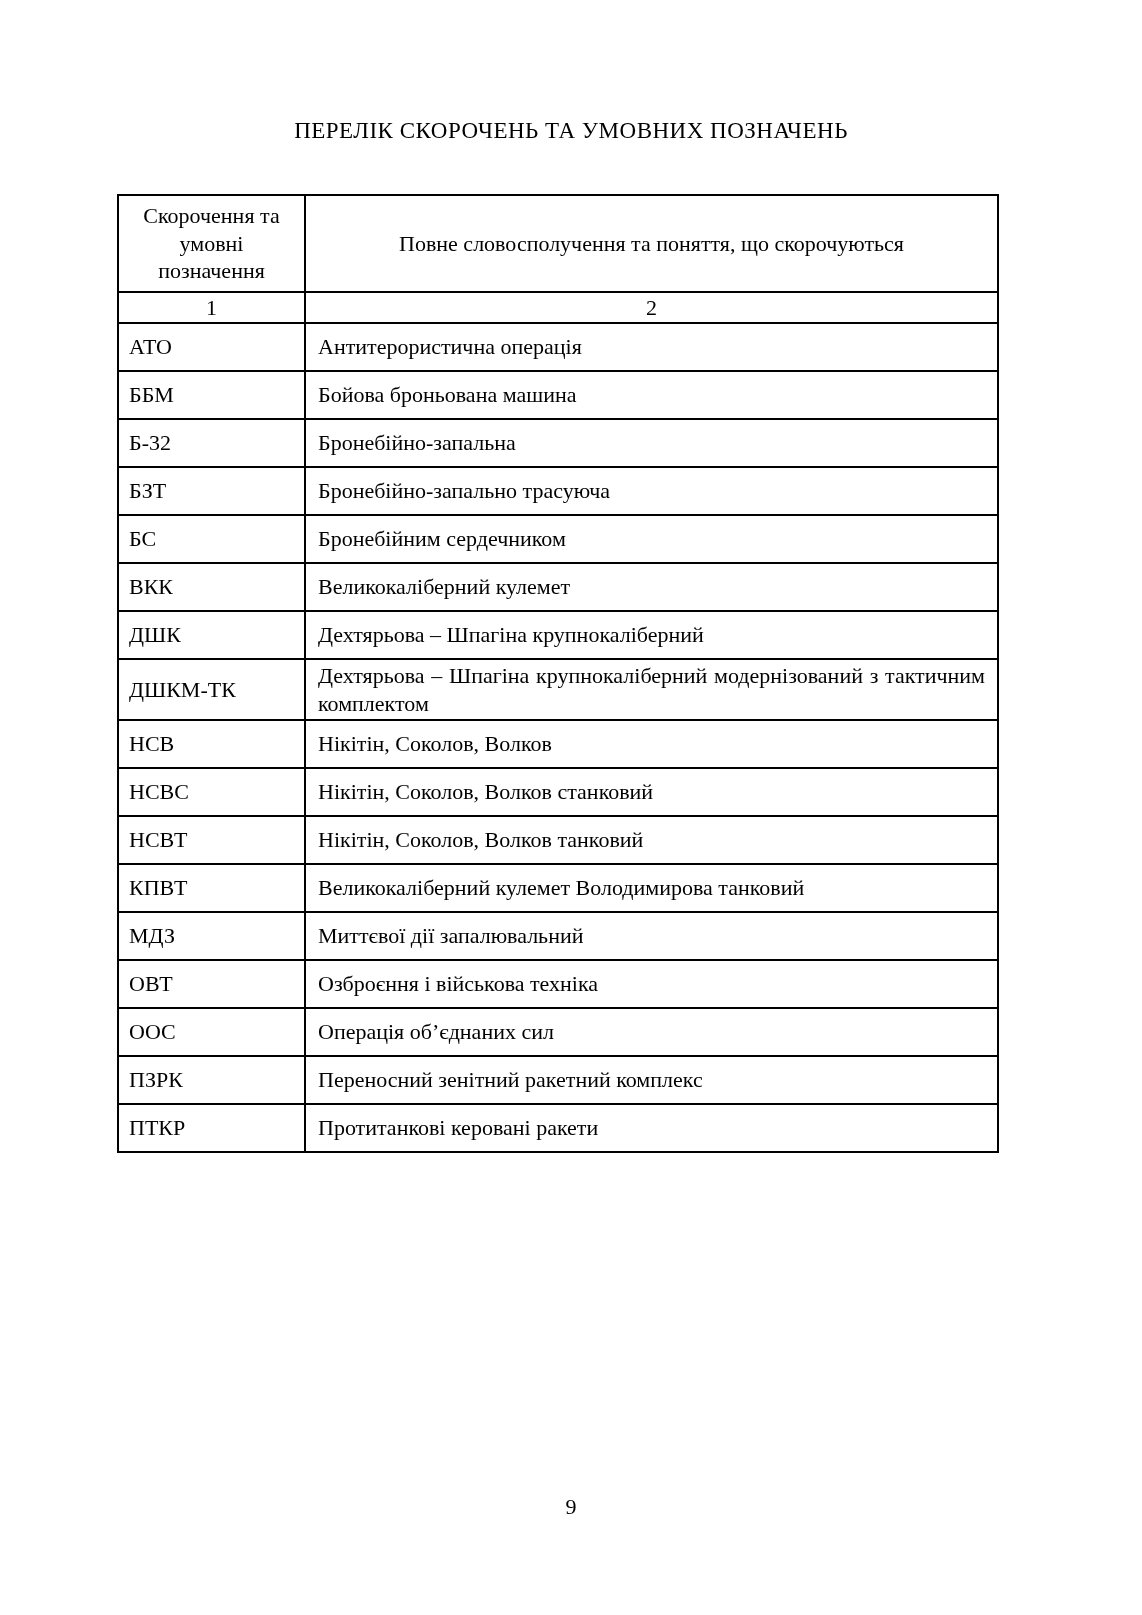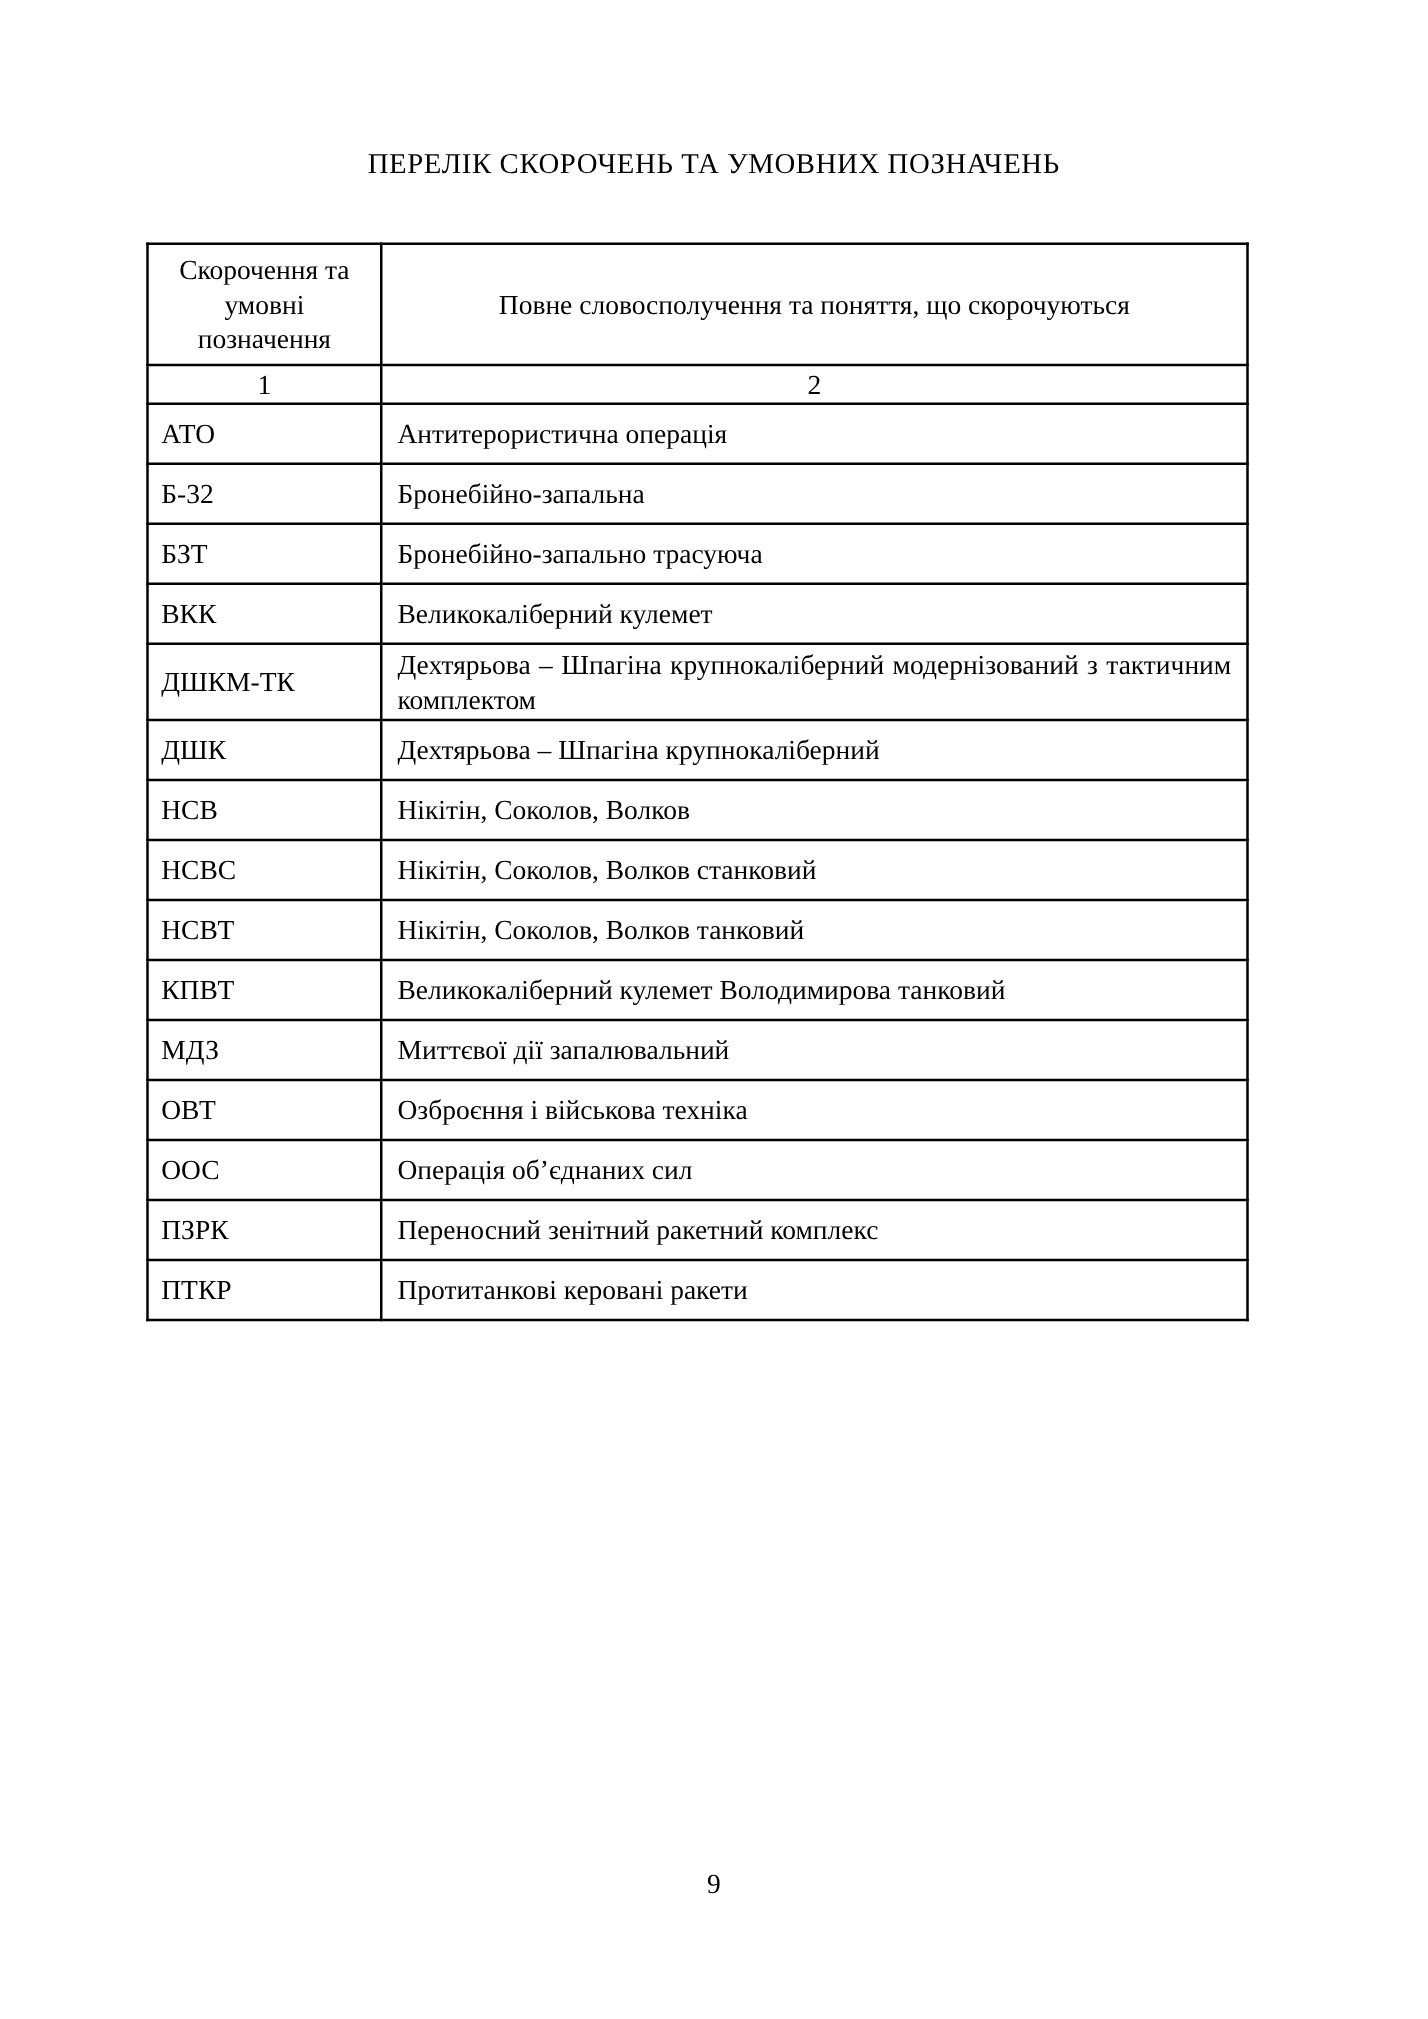--- a/index.html
+++ b/index.html
@@ -92,38 +92,46 @@
         <td>1</td>
         <td>2</td>
       </tr>
     </thead>
     <tbody>
         <tr>
           <td class="abbr">АТО</td>
           <td class="full">Антитерористична операція</td>
         </tr>
         <tr>
+          <td class="abbr">ББМ</td>
+          <td class="full">Бойова броньована машина</td>
+        </tr>
+        <tr>
           <td class="abbr">Б-32</td>
           <td class="full">Бронебійно-запальна</td>
         </tr>
         <tr>
           <td class="abbr">БЗТ</td>
           <td class="full">Бронебійно-запально  трасуюча</td>
         </tr>
         <tr>
+          <td class="abbr">БС</td>
+          <td class="full">Бронебійним сердечником</td>
+        </tr>
+        <tr>
           <td class="abbr">ВКК</td>
           <td class="full">Великокаліберний кулемет</td>
         </tr>
         <tr>
+          <td class="abbr">ДШК</td>
+          <td class="full">Дехтярьова – Шпагіна крупнокаліберний</td>
+        </tr>
+        <tr>
           <td class="abbr">ДШКМ-ТК</td>
           <td class="full">Дехтярьова – Шпагіна крупнокаліберний модернізований з тактичним комплектом</td>
-        </tr>
-        <tr>
-          <td class="abbr">ДШК</td>
-          <td class="full">Дехтярьова – Шпагіна крупнокаліберний</td>
         </tr>
         <tr>
           <td class="abbr">НСВ</td>
           <td class="full">Нікітін, Соколов, Волков</td>
         </tr>
         <tr>
           <td class="abbr">НСВС</td>
           <td class="full">Нікітін, Соколов, Волков станковий</td>
         </tr>
         <tr>

